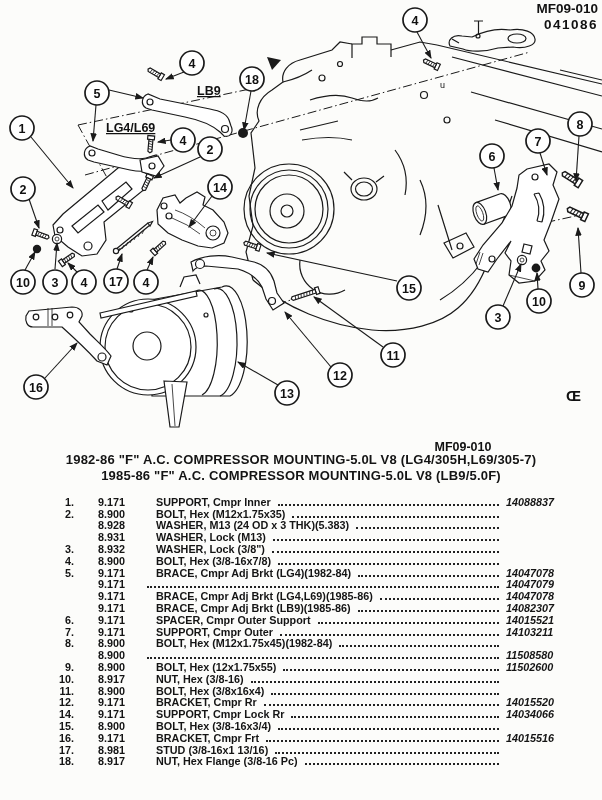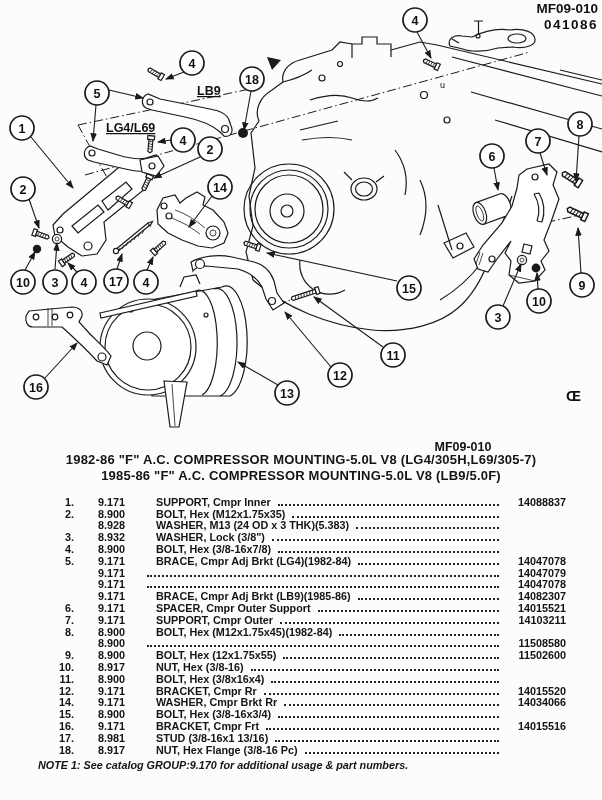--- a/index.html
+++ b/index.html
@@ -15,21 +15,21 @@
   .wht{fill:#fff;stroke:#1a1a1a;stroke-width:1.2;}
   .thin{stroke:#1a1a1a;stroke-width:.8;fill:none;}
   .plist{position:absolute;top:452px;left:0;right:0;font-weight:bold;font-size:10.8px;}
   .ptitle{font-size:13px;line-height:16px;text-align:center;letter-spacing:.2px;white-space:nowrap;}
   .rows{margin-top:12px;}
   .prow{display:flex;align-items:flex-end;height:11.8px;padding:0 36px 0 40px;}
   .ci{width:34px;text-align:right;}
   .cg{width:42px;margin-left:24px;}
   .cd{margin-left:16px;white-space:nowrap;text-align:center;}
   .cdots{flex:1;border-bottom:2px dotted #222;margin:0 7px 2px 7px;min-width:10px;}
-  .cp{width:60px;text-align:right;white-space:nowrap;}
+  .cp{width:60px;text-align:left;white-space:nowrap;font-style:italic;}
   .pnote{margin-top:3px;padding-left:38px;font-style:italic;font-size:10.8px;}
 </style>
 </head>
 <body>
 
 <div class="page">
 
 <svg width="602" height="452" viewBox="0 0 602 452">
   <defs>
     <marker id="arr" markerWidth="8" markerHeight="6" refX="7" refY="3" orient="auto">
@@ -351,20 +351,27 @@
           <span class="cp"></span>
         </div>
     <div class="prow">
           <span class="ci"></span>
           <span class="cg">8.928</span>
           <span class="cd">WASHER, M13 (24 OD x 3 THK)(5.383)</span>
           <span class="cdots"></span>
           <span class="cp"></span>
         </div>
     <div class="prow">
+          <span class="ci"></span>
+          <span class="cg">8.931</span>
+          <span class="cd">WASHER, Lock (M13)</span>
+          <span class="cdots"></span>
+          <span class="cp"></span>
+        </div>
+    <div class="prow">
           <span class="ci">3.</span>
           <span class="cg">8.932</span>
           <span class="cd">WASHER, Lock (3/8")</span>
           <span class="cdots"></span>
           <span class="cp"></span>
         </div>
     <div class="prow">
           <span class="ci">4.</span>
           <span class="cg">8.900</span>
           <span class="cd">BOLT, Hex (3/8-16x7/8)</span>
@@ -380,20 +387,21 @@
         </div>
     <div class="prow">
           <span class="ci"></span>
           <span class="cg">9.171</span>
           <span class="cdots"></span>
           <span class="cp">14047079</span>
         </div>
     <div class="prow">
           <span class="ci"></span>
           <span class="cg">9.171</span>
+          <span class="cd">BRACE, Cmpr Adj Brkt (LG4,L69)(1985-86)</span>
           <span class="cdots"></span>
           <span class="cp">14047078</span>
         </div>
     <div class="prow">
           <span class="ci"></span>
           <span class="cg">9.171</span>
           <span class="cd">BRACE, Cmpr Adj Brkt (LB9)(1985-86)</span>
           <span class="cdots"></span>
           <span class="cp">14082307</span>
         </div>
@@ -448,21 +456,21 @@
     <div class="prow">
           <span class="ci">12.</span>
           <span class="cg">9.171</span>
           <span class="cd">BRACKET, Cmpr Rr</span>
           <span class="cdots"></span>
           <span class="cp">14015520</span>
         </div>
     <div class="prow">
           <span class="ci">14.</span>
           <span class="cg">9.171</span>
-          <span class="cd">WASHER, Cmpr Brkt Rr</span>
+          <span class="cd">SUPPORT, Cmpr Lock Rr</span>
           <span class="cdots"></span>
           <span class="cp">14034066</span>
         </div>
     <div class="prow">
           <span class="ci">15.</span>
           <span class="cg">8.900</span>
           <span class="cd">BOLT, Hex (3/8-16x3/4)</span>
           <span class="cdots"></span>
           <span class="cp"></span>
         </div>
@@ -481,16 +489,15 @@
           <span class="cp"></span>
         </div>
     <div class="prow">
           <span class="ci">18.</span>
           <span class="cg">8.917</span>
           <span class="cd">NUT, Hex Flange (3/8-16 Pc)</span>
           <span class="cdots"></span>
           <span class="cp"></span>
         </div>
   </div>
-  <div class="pnote">NOTE 1: See catalog GROUP:9.170 for additional usage &amp; part numbers.</div>
 </div>
 
 </div>
 
 </body></html>

